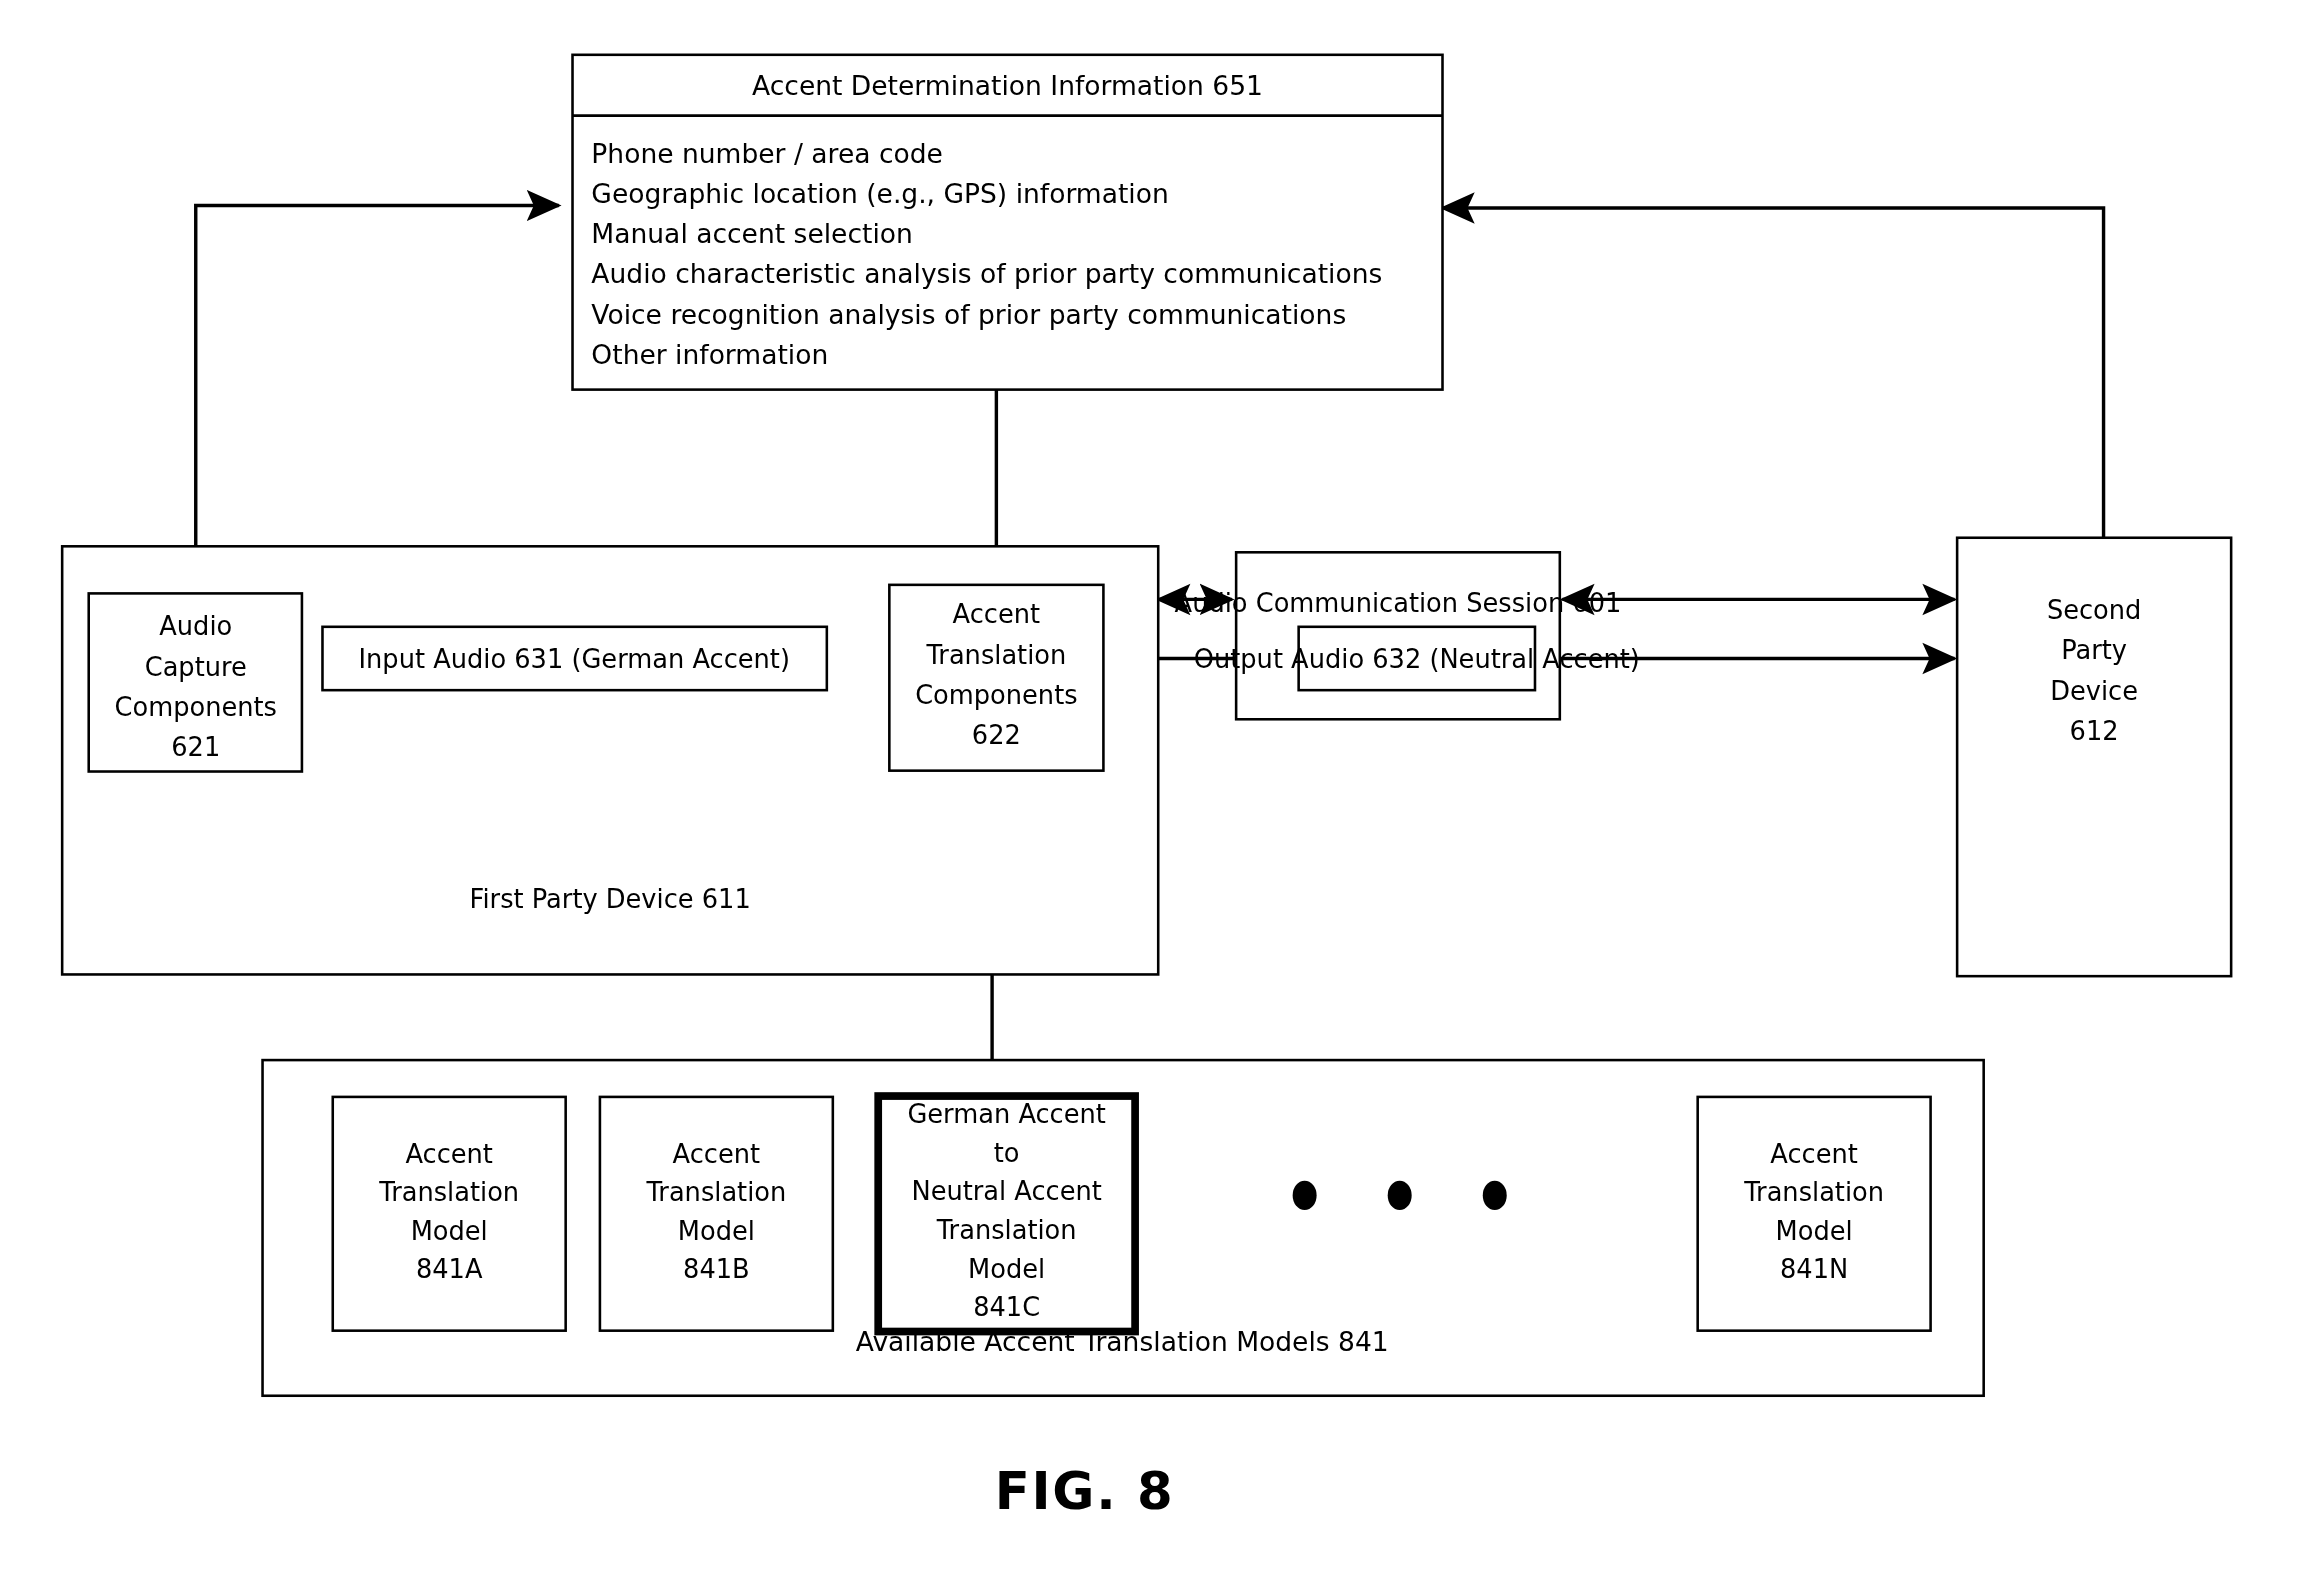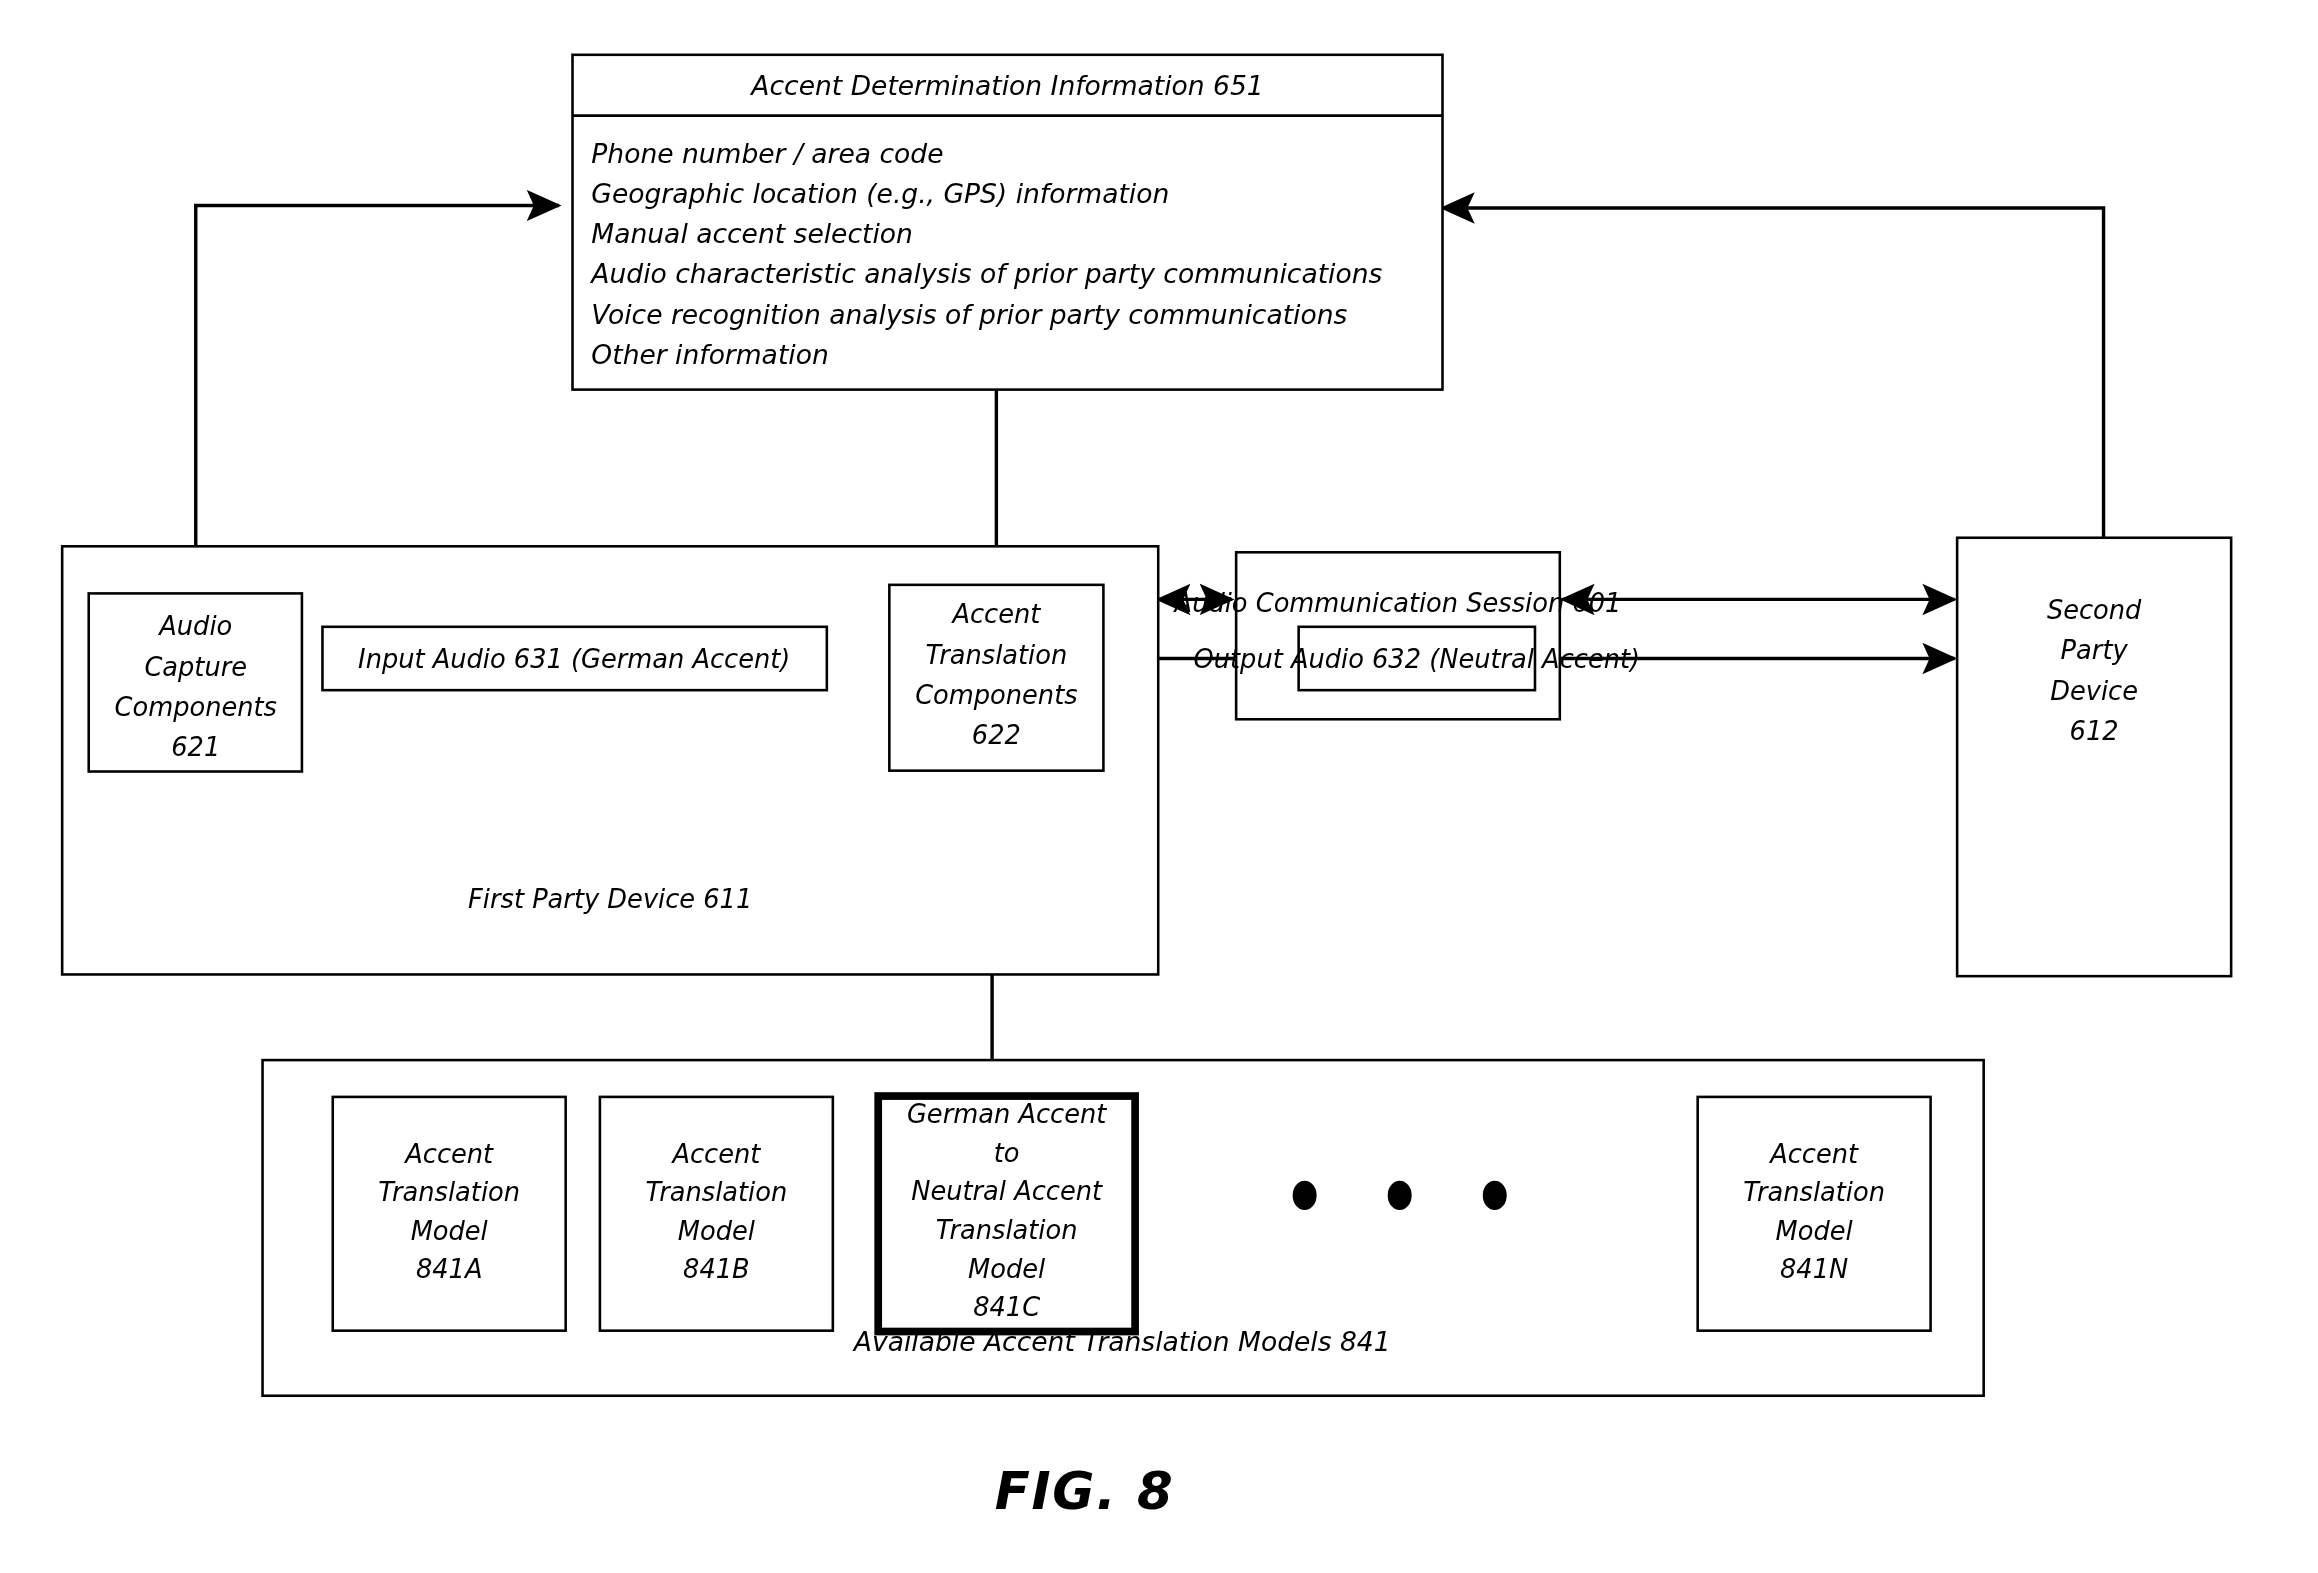--- a/index.html
+++ b/index.html
@@ -12,21 +12,20 @@
     width: 2319px;
     height: 1573px;
     font-family: "DejaVu Sans", sans-serif;
     color: #000000;
     overflow: hidden;
   }
   #diagram-root {
     position: relative;
     width: 2319px;
     height: 1138px;
-    font-style: italic;
   }
   svg#diagram-svg {
     position: absolute;
     top: 0;
     left: 0;
     width: 2319px;
     height: 1573px;
   }
   .box-line {
     fill: #ffffff;

